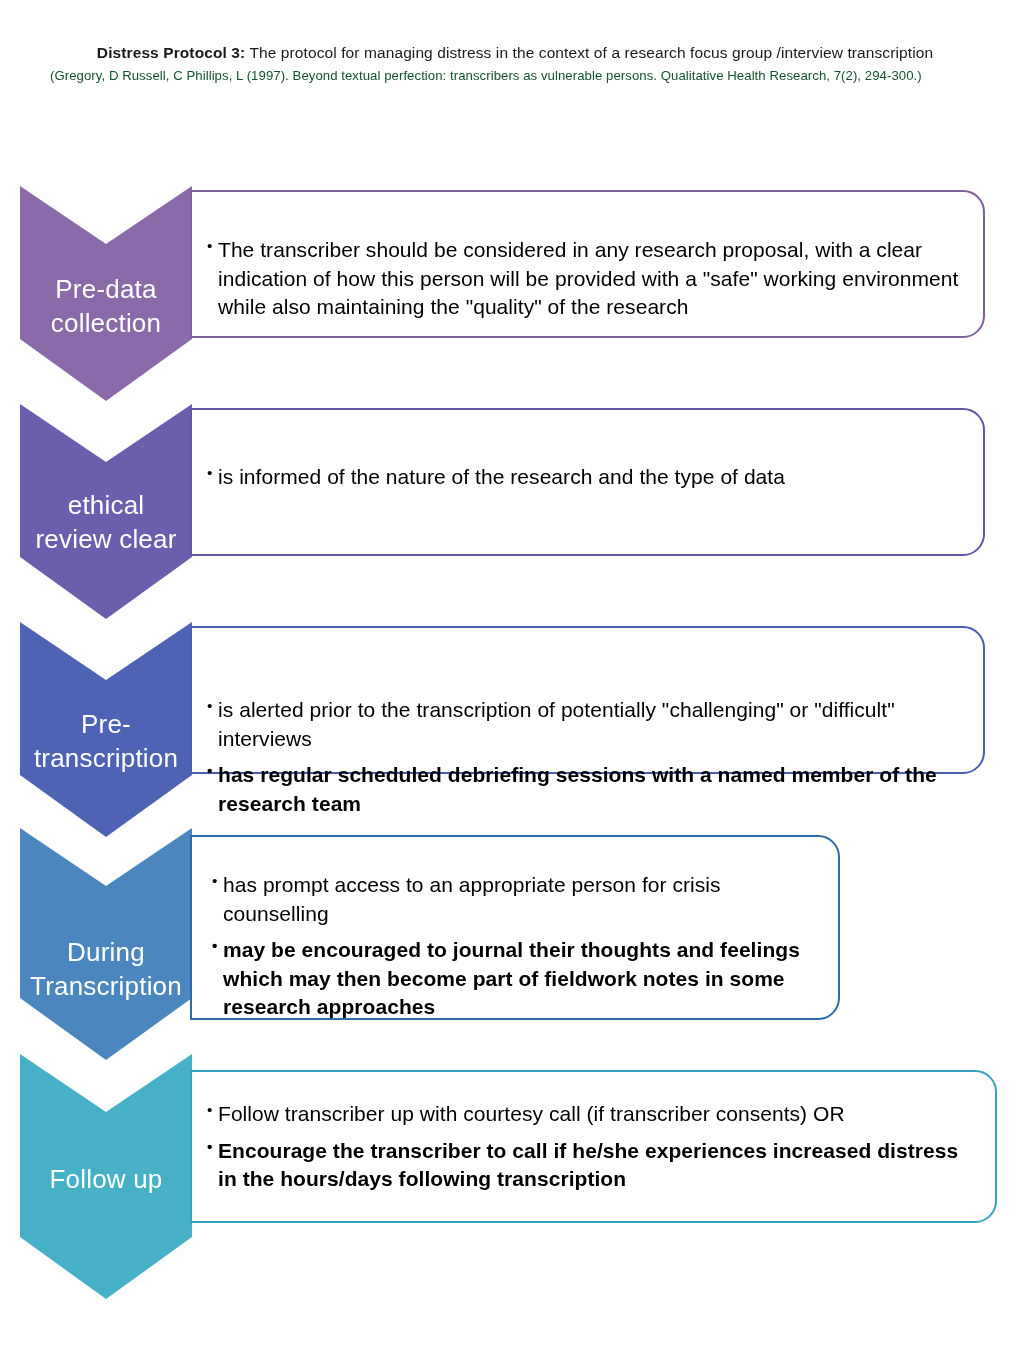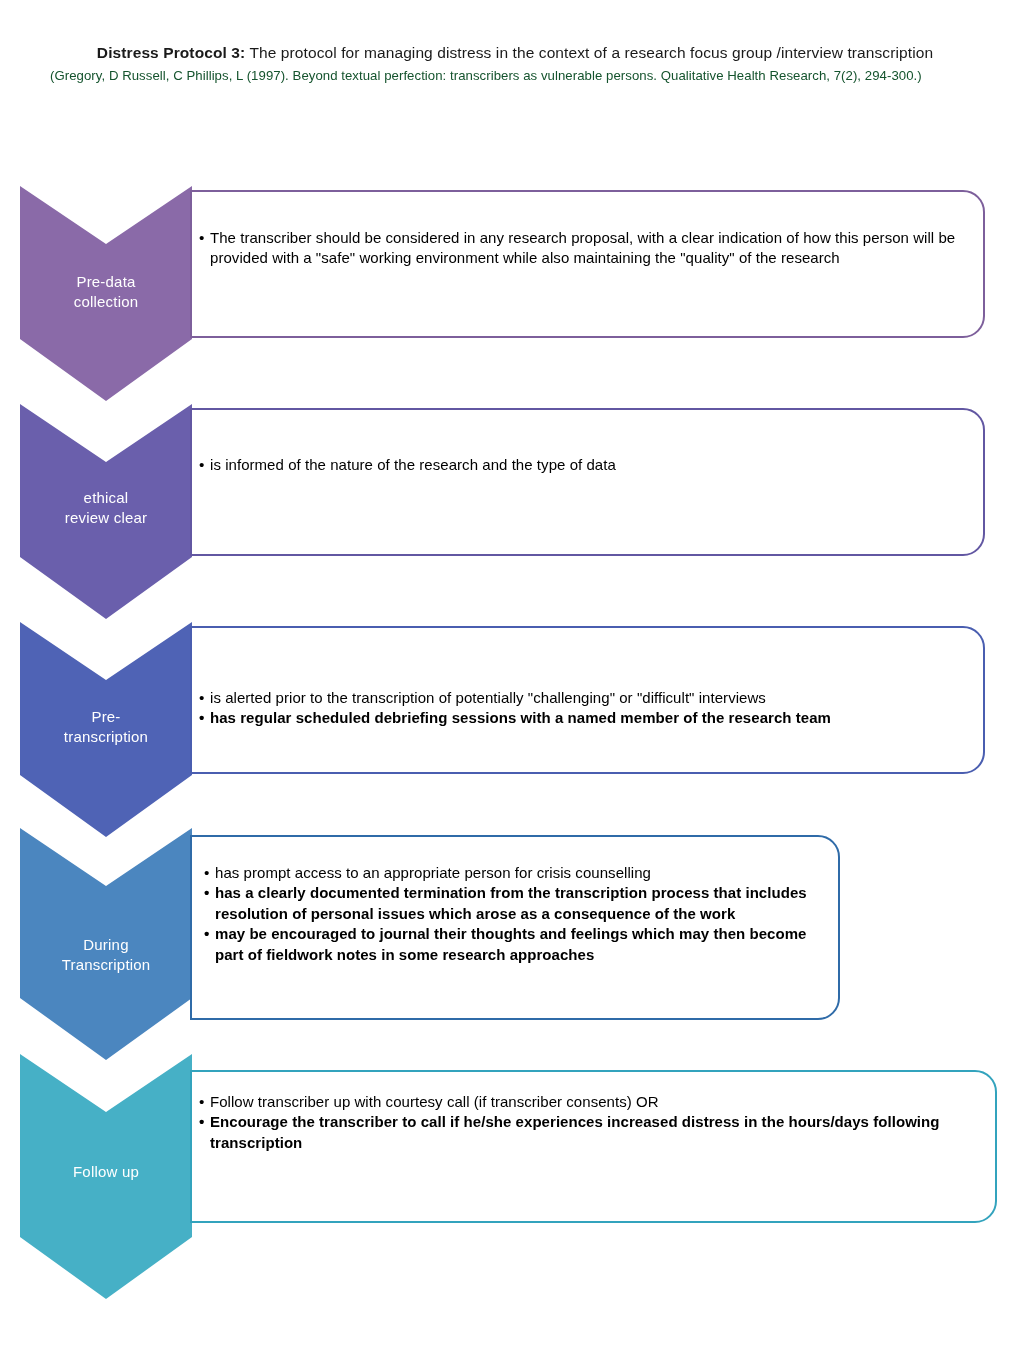--- a/index.html
+++ b/index.html
@@ -66,21 +66,21 @@
   .chevron svg {
     display: block;
     width: 172px;
   }
   .chevron-label {
     position: absolute;
     left: 20px;
     width: 172px;
     text-align: center;
     color: #ffffff;
-    font-size: 15px;
+    font-size: 26px;
     line-height: 1.32;
     letter-spacing: 0.2px;
     pointer-events: none;
   }
 
   
   .panel {
     position: absolute;
     background: #ffffff;
     border-style: solid;
@@ -88,25 +88,25 @@
     border-radius: 0 22px 22px 0;
     box-sizing: border-box;
   }
   .panel-body {
     padding: 0;
     margin: 0;
     list-style: none;
   }
   .bullet {
     position: relative;
-    font-size: 15px;
+    font-size: 21px;
     line-height: 1.36;
     color: #000000;
     padding-left: 11px;
-    margin: 0;
+    margin: 8px;
     letter-spacing: 0.05px;
   }
   .bullet + .bullet {
     margin-top: 0px;
     font-weight: bold;
   }
   .bullet::before {
     content: "\2022";
     position: absolute;
     left: 0;
@@ -176,21 +176,20 @@
           <polygon points="0,0 86,58 172,0 172,170 86,232 0,170" fill="#4b86bf"></polygon>
         </svg>
       </div>
       <div class="chevron-label" style="top: 935px;">
         <div>During</div>
         <div>Transcription</div>
       </div>
       <div class="panel" style="left: 190px; top: 835px; width: 650px; height: 185px; border-color: rgb(47, 107, 168);"></div>
       <div class="panel-body" style="position: absolute; left: 204px; top: 863px; width: 627px;">
         <div class="bullet">has prompt access to an appropriate person for crisis counselling</div>
-        <div class="bullet">has a clearly documented termination from the transcription process that includes resolution of personal issues which arose as a consequence of the work</div>
         <div class="bullet">may be encouraged to journal their thoughts and feelings which may then become part of fieldwork notes in some research approaches</div>
       </div>
     </div>
     <div class="stage">
       <div class="chevron" style="top: 1054px;">
         <svg width="172" height="245" viewBox="0 0 172 245">
           <polygon points="0,0 86,58 172,0 172,183 86,245 0,183" fill="#46b0c6"></polygon>
         </svg>
       </div>
       <div class="chevron-label" style="top: 1162px;">

